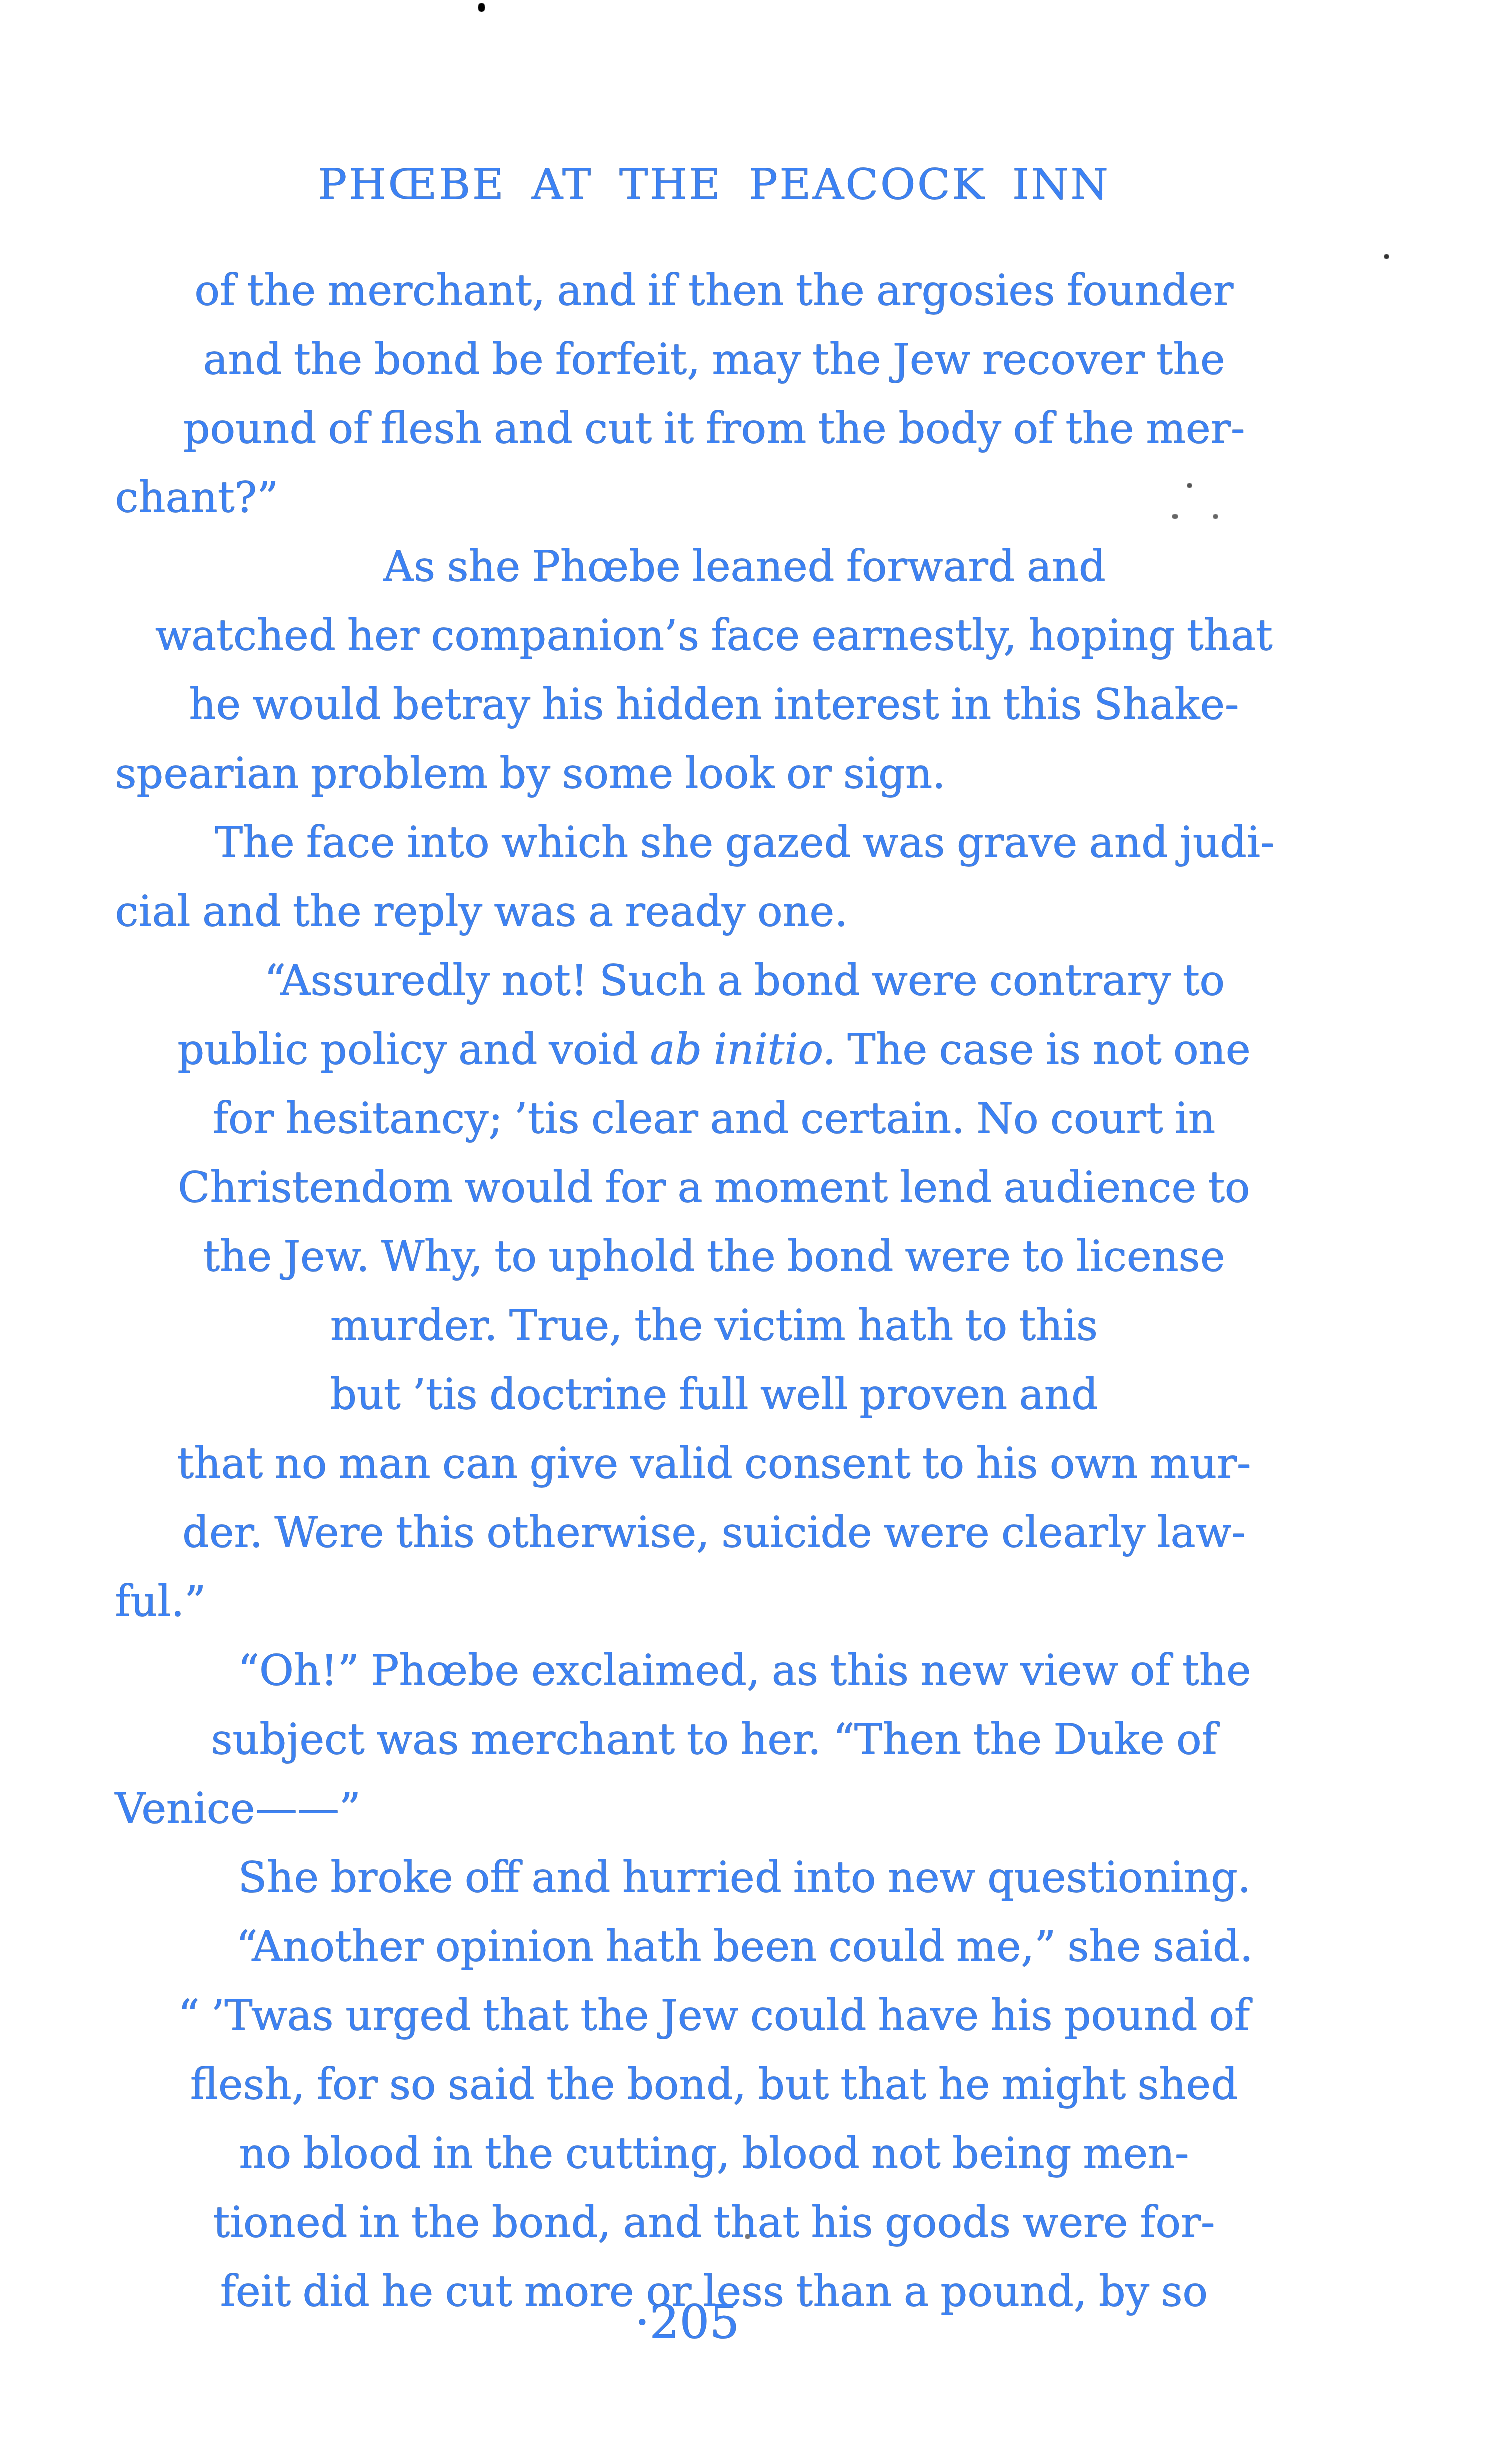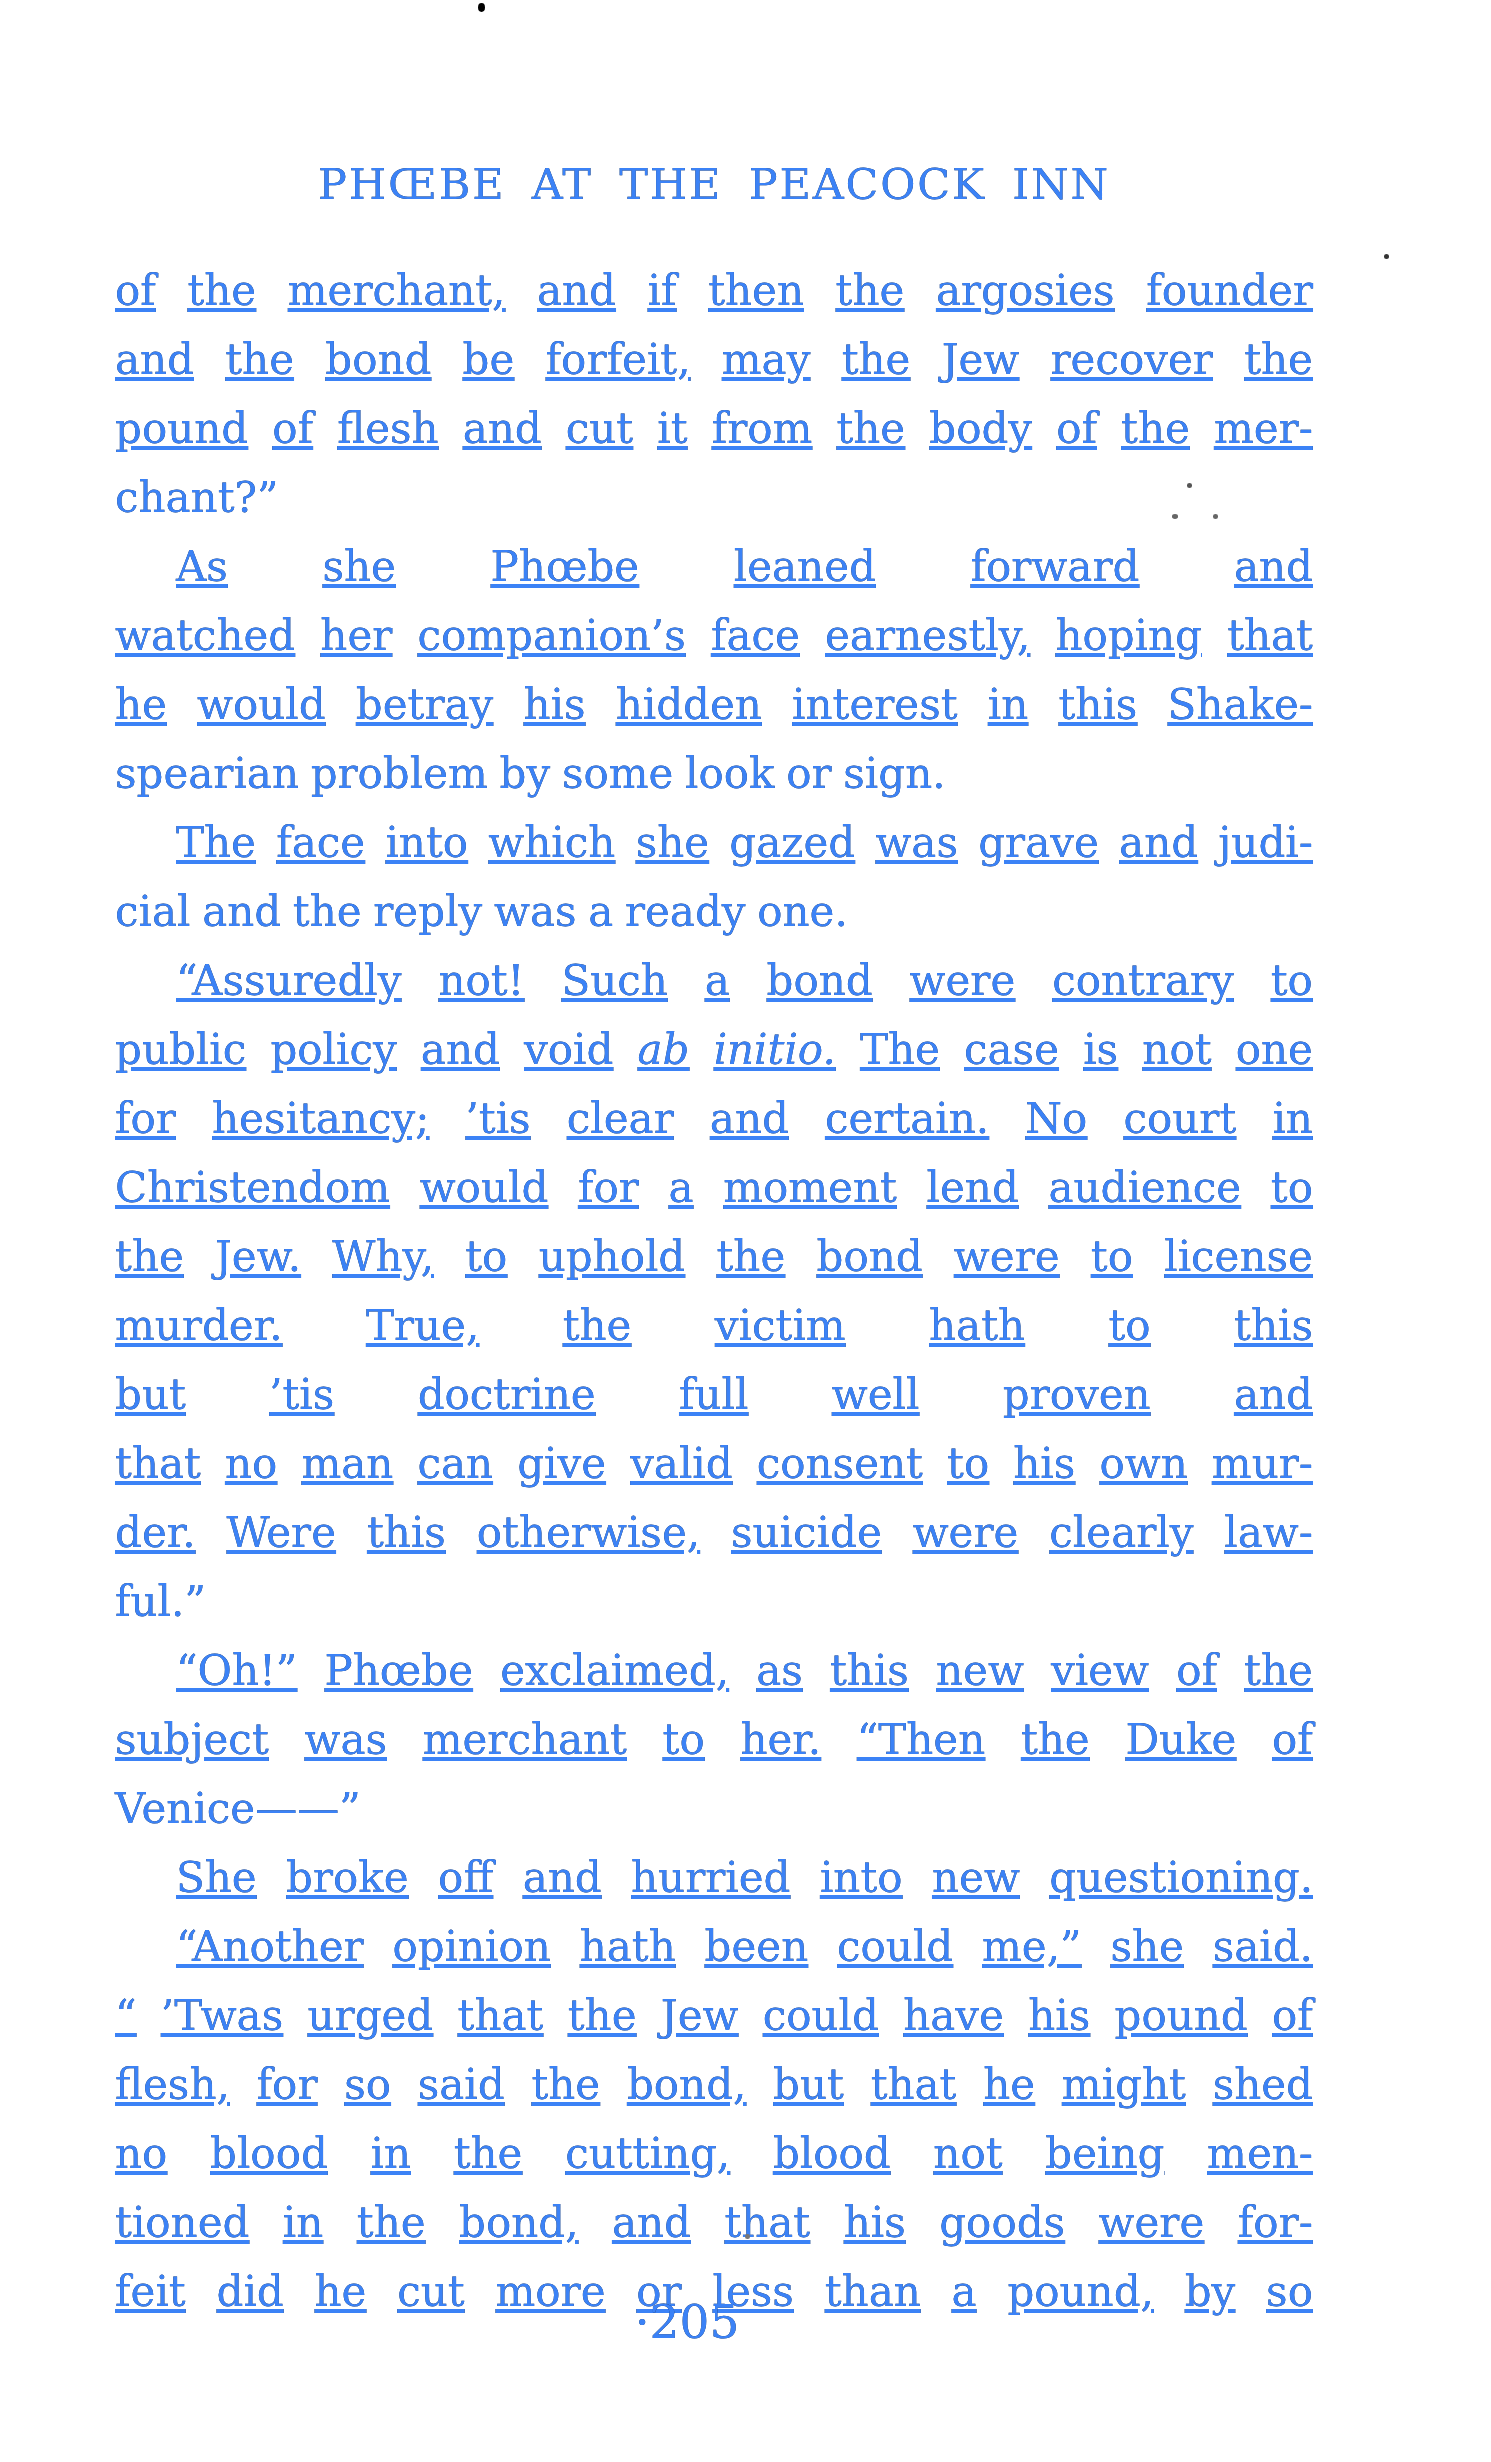--- a/index.html
+++ b/index.html
@@ -30,21 +30,21 @@
     position: absolute;
     left: 115px; top: 256px; width: 1198px;
     font-size: 42px;
   }
   .line {
     display: flex;
     line-height: 69px;
     column-gap: 11.7px;
     white-space: pre;
   }
-  .line.just { justify-content: space-between; text-decoration: underline; }
+  .line.just { justify-content: center; }
   .line.ind { padding-left: 61px; }
   .line span { display: inline-block; }
   .it { font-style: italic; }
   .pagenum {
     position: absolute;
     left: 88px; top: 2295px; width: 1198px;
     text-align: center;
     font-size: 47px;
     line-height: 54px;
   }

